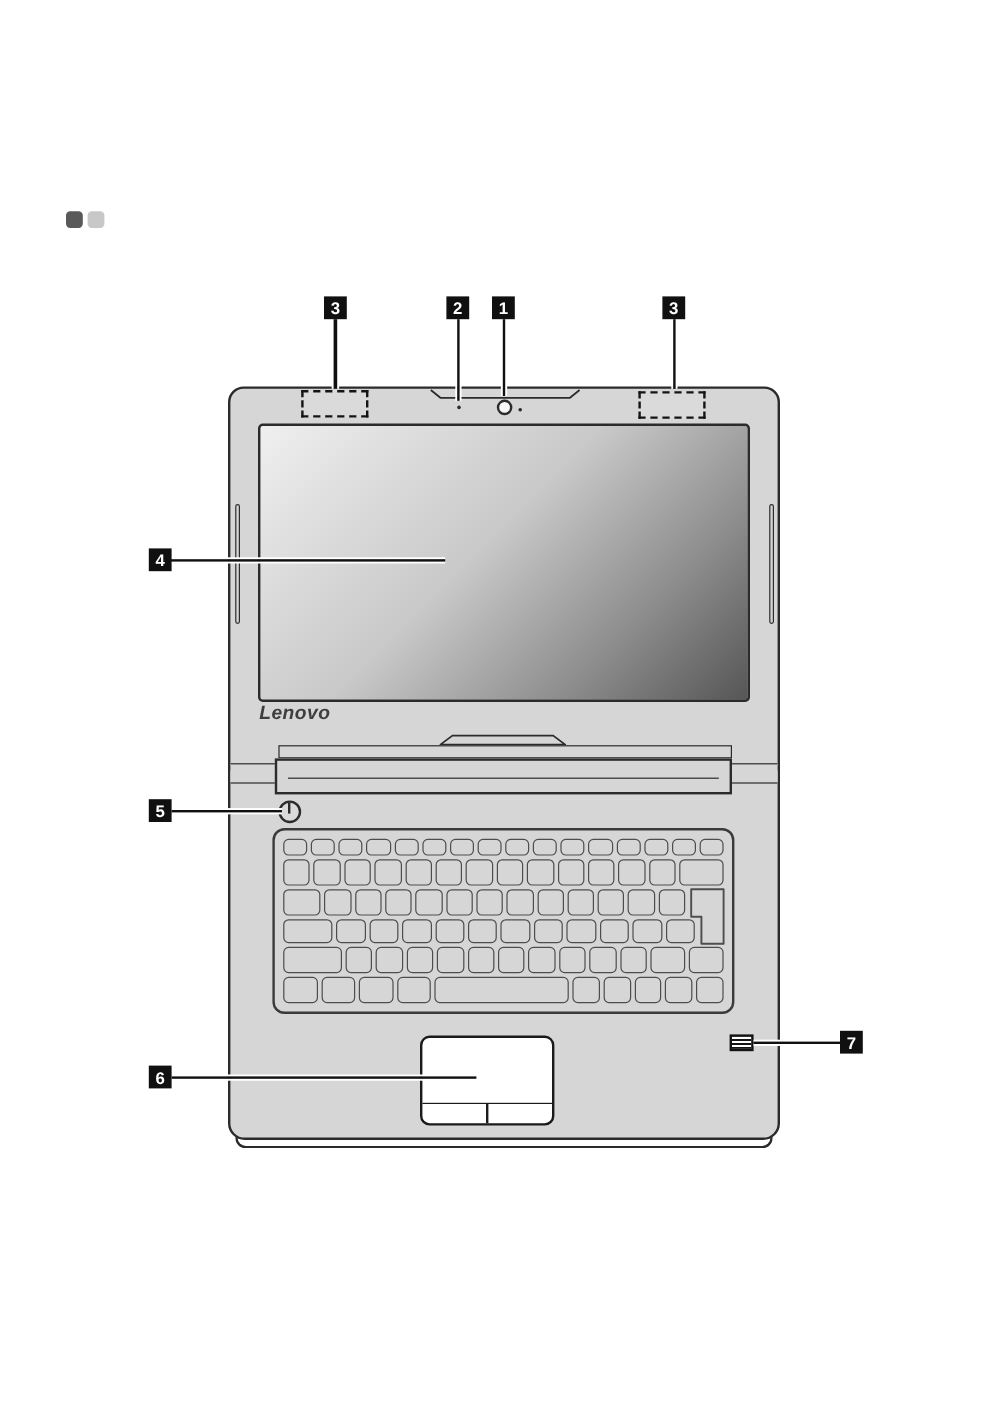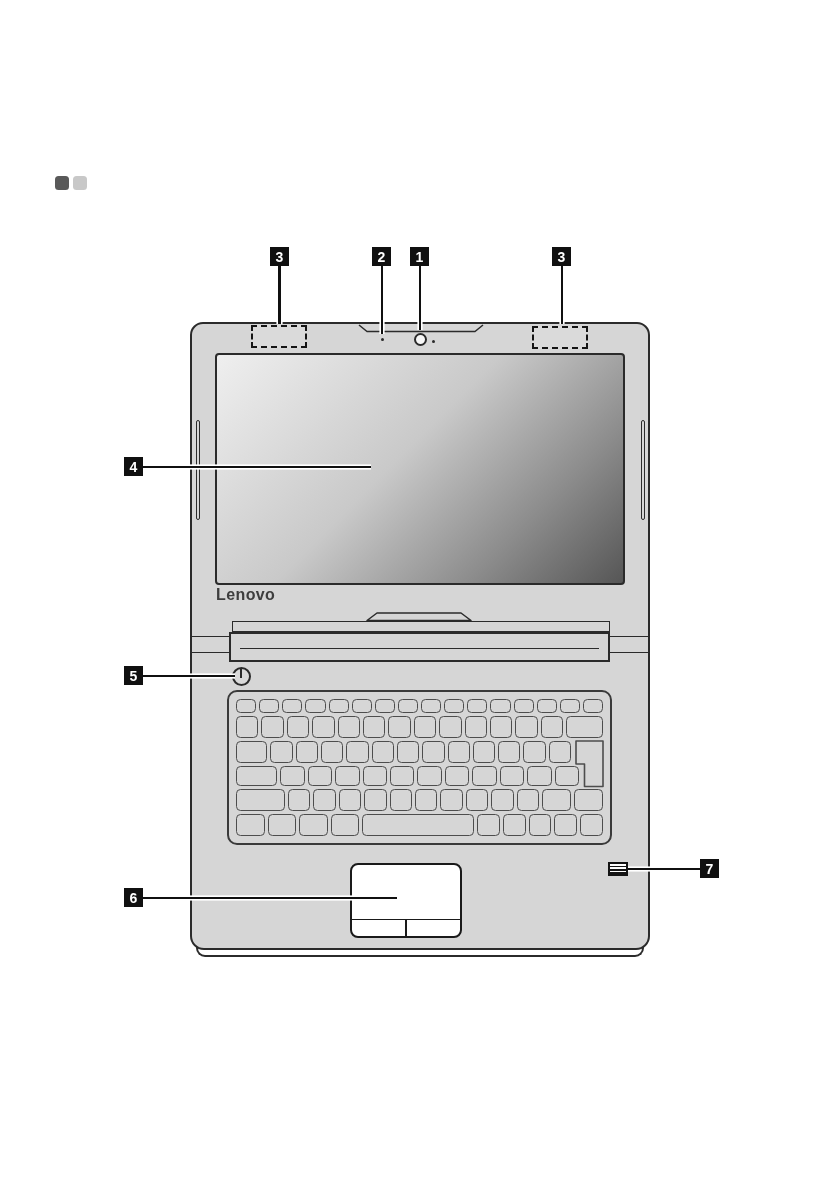--- a/index.html
+++ b/index.html
@@ -68,21 +68,21 @@
 
   <div class="abs dot" style="left:380.5px;top:337.5px;width:3.5px;height:3.5px;"></div>
   <div class="abs camera"></div>
   <div class="abs dot" style="left:431.5px;top:339.5px;width:3px;height:3px;"></div>
 
   <div class="abs screen"></div>
 
   <div class="abs bumper" style="left:195.5px;top:420px;"></div>
   <div class="abs bumper" style="left:640.5px;top:420px;"></div>
 
-  <div class="abs logo" style="left:216px;top:586px;">Lenovo</div>
+  <div class="abs logo" style="left:216px;top:586px;font-style:italic;">Lenovo</div>
 
   <div class="abs lip"></div>
   <div class="abs base"></div>
 
   <svg class="abs" style="left:364px;top:611px;" width="110" height="11">
     <polygon points="3,9.5 13,2 97,2 107,9.5" fill="#d6d6d6" stroke="#2b2b2b" stroke-width="1.5" stroke-linejoin="round"></polygon>
   </svg>
 
   <div class="abs hinge-thin"></div>
   <div class="abs tab" style="left:192px;top:636px;width:38px;"></div>

